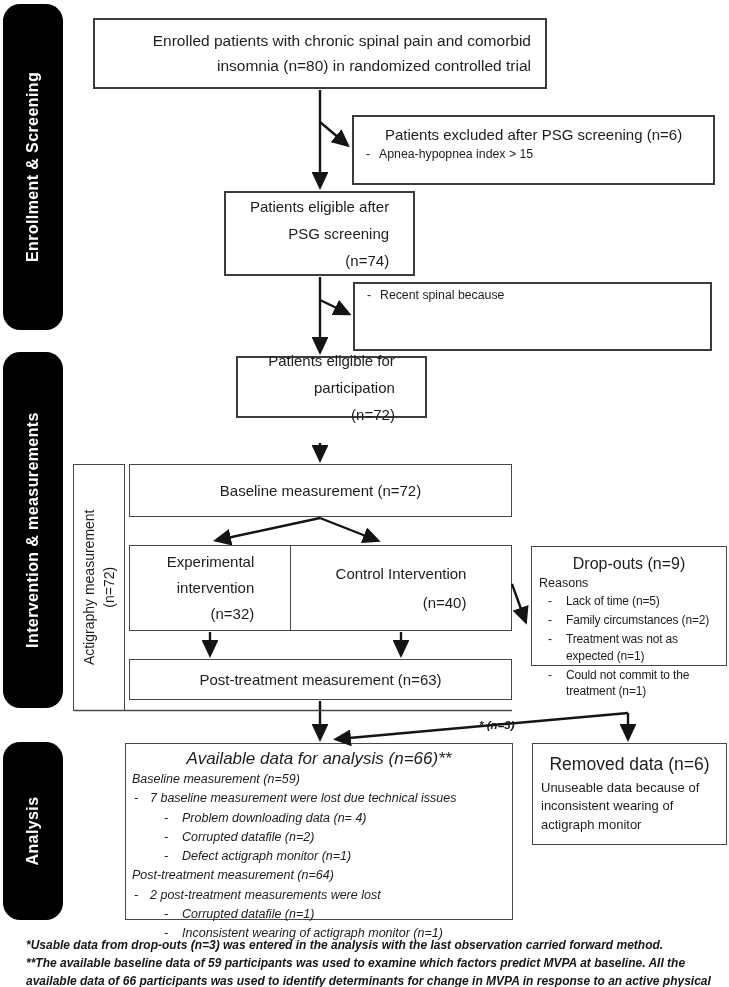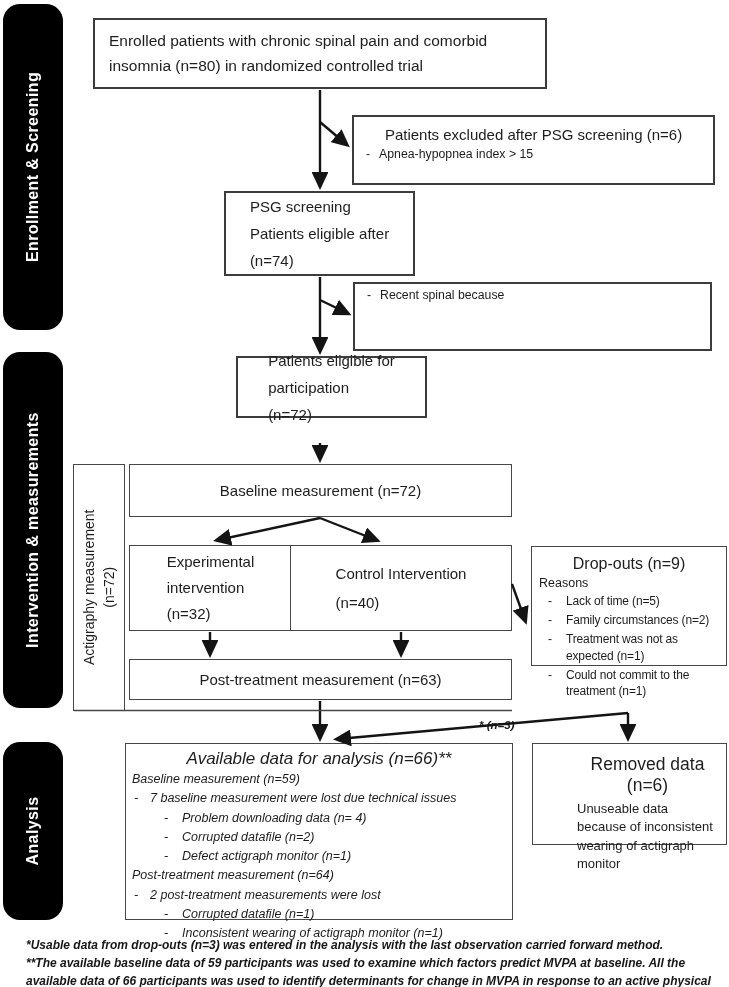--- a/index.html
+++ b/index.html
@@ -10,21 +10,21 @@
   
   .bar { position:absolute; left:3px; width:60px; background:#000; border-radius:17px; }
   .bar .rot {
     position:absolute; top:50%; left:50%;
     transform:translate(-50%,-50%) rotate(-90deg);
     white-space:nowrap; color:#fff; font-weight:bold; font-size:16px; letter-spacing:0.4px;
   }
   
   .box { position:absolute; background:#fff; border:2px solid #3c3c3c; box-sizing:border-box; }
   .thin { border-width:1.6px; border-color:#474747; }
-  .cbox { display:flex; flex-direction:column; align-items:center; justify-content:center; text-align:left; }
+  .cbox { display:flex; flex-direction:column; align-items:center; justify-content:center; text-align:right; }
   .fs15 { font-size:15px; }
   .lh27 .ln { line-height:27px; }
   .lh26 .ln { line-height:26px; }
   
   .bul { position:relative; }
   .bul::before { content:"-"; position:absolute; }
   
   .side-note .bt { font-size:15px; text-align:center; margin-top:9px; }
   .side-note .bul { font-size:12.3px; padding-left:25px; margin-top:4px; }
   .side-note .bul::before { left:12px; }
@@ -75,22 +75,22 @@
 
   <div class="box side-note" style="left:352px;top:115px;width:363px;height:70px;">
     <div class="bt">Patients excluded after PSG screening (n=6)</div>
     <div>
         <div class="bul">Apnea-hypopnea index &gt; 15</div>
       </div>
   </div>
 
   <div class="box cbox fs15 lh27" style="left:224px;top:191px;width:191px;height:85px;">
     <div>
+        <div class="ln">Patients eligible after</div>
         <div class="ln">PSG screening</div>
-        <div class="ln">Patients eligible after</div>
         <div class="ln">(n=74)</div>
       </div>
   </div>
 
   <div class="box side-note" style="left:353px;top:282px;width:359px;height:69px;">
     <div>
         <div class="bul">Recent spinal because</div>
       </div>
   </div>
 
@@ -151,21 +151,21 @@
         <div class="it lvl2">Problem downloading data (n= 4)</div>
         <div class="it lvl2">Corrupted datafile (n=2)</div>
         <div class="it lvl2">Defect actigraph monitor (n=1)</div>
         <div class="it lvl0">Post-treatment measurement (n=64)</div>
         <div class="it lvl1">2 post-treatment measurements were lost</div>
         <div class="it lvl2">Corrupted datafile (n=1)</div>
         <div class="it lvl2">Inconsistent wearing of actigraph monitor (n=1)</div>
       </div>
   </div>
 
-  <div class="box thin removed" style="left:532px;top:743px;width:195px;height:102px;padding-left:36px;">
+  <div class="box thin removed" style="left:532px;top:743px;width:195px;height:102px;">
     <div class="bt">Removed data (n=6)</div>
     <div class="bd">Unuseable data because of inconsistent wearing of actigraph monitor</div>
   </div>
 
   <div class="flow-label">* (n=3)</div>
 
   <div class="footnotes">
       <p class="fn">*Usable data from drop-outs (n=3) was entered in the analysis with the last observation carried forward method.</p>
       <p class="fn">**The available baseline data of 59 participants was used to examine which factors predict MVPA at baseline. All the available data of 66 participants was used to identify determinants for change in MVPA in response to an active physical therapy treatment.</p>
     </div>

